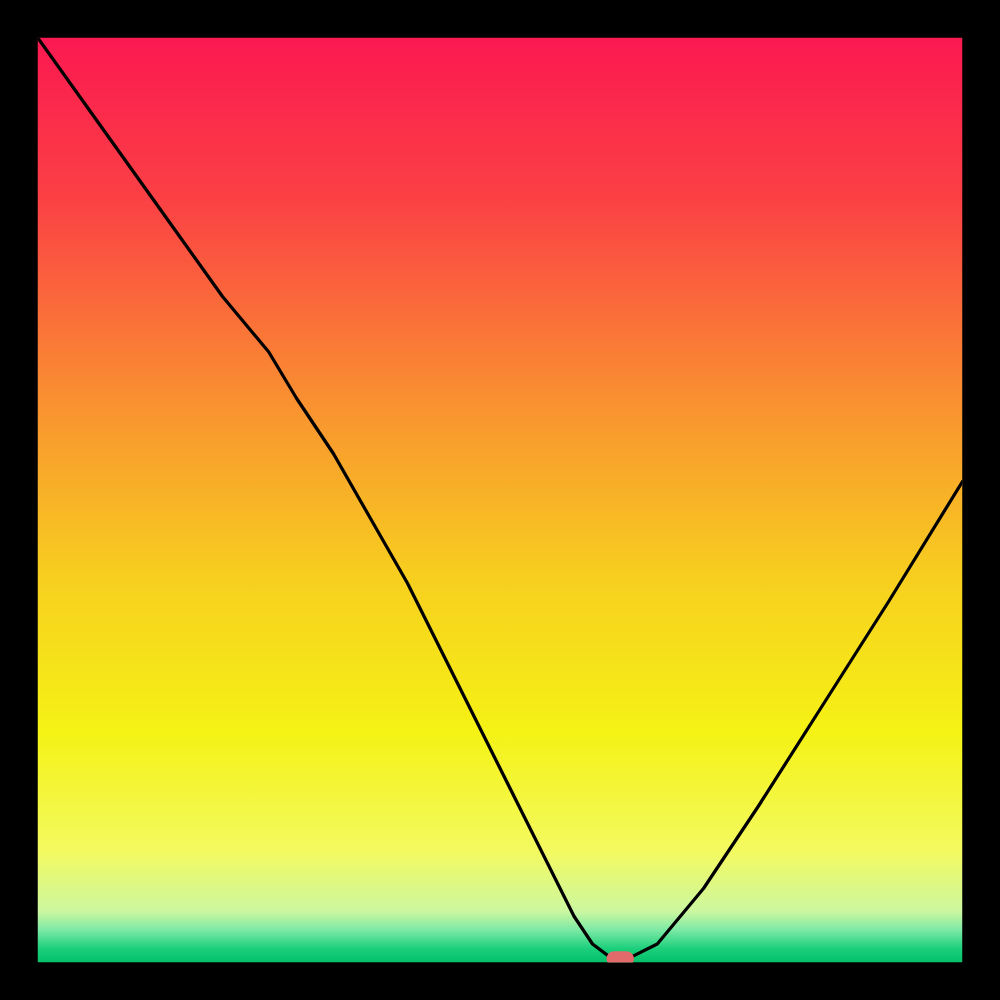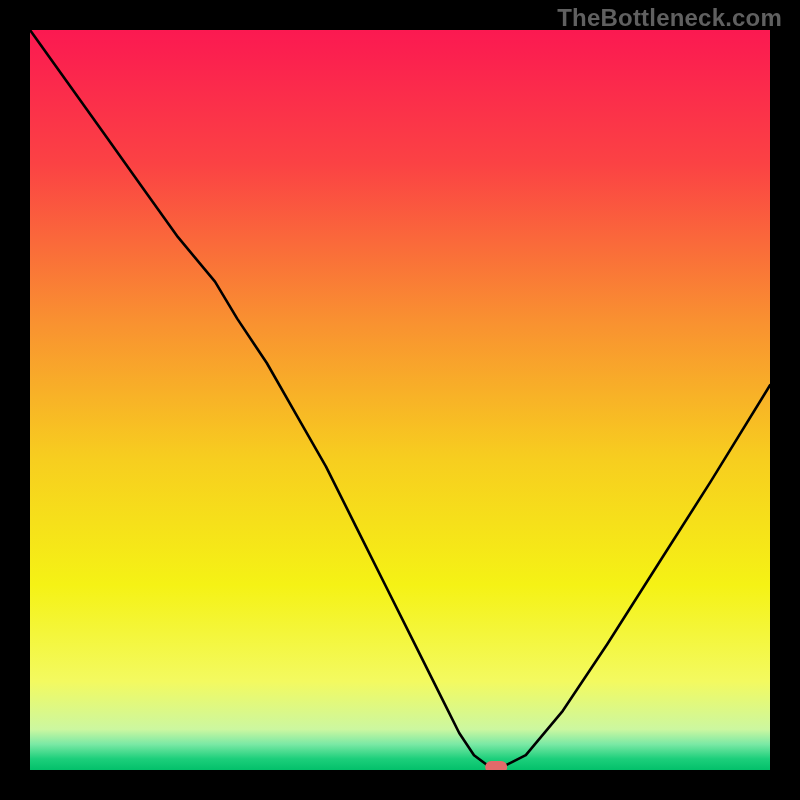--- a/index.html
+++ b/index.html
@@ -33,21 +33,20 @@
     top: 30px;
     width: 740px;
     height: 740px;
   }
   svg { display: block; }
 </style>
 </head>
 <body>
 
 <div class="outer">
-  <div class="watermark">TheBottleneck.com</div>
 
   <div class="plot">
     <svg id="chart-svg" viewBox="0 0 740 740" width="740" height="740">
       <defs>
         <linearGradient id="bg-grad" x1="0" y1="0" x2="0" y2="1">
             <stop offset="0%" stop-color="#fb1951"></stop>
             <stop offset="18%" stop-color="#fb4244"></stop>
             <stop offset="40%" stop-color="#f99330"></stop>
             <stop offset="57.99999999999999%" stop-color="#f7ce1f"></stop>
             <stop offset="75%" stop-color="#f5f215"></stop>

